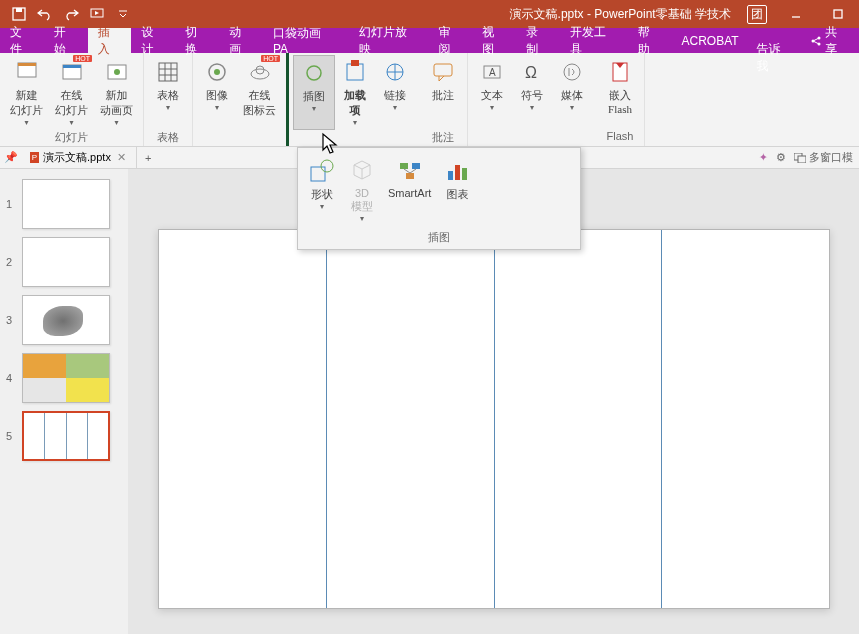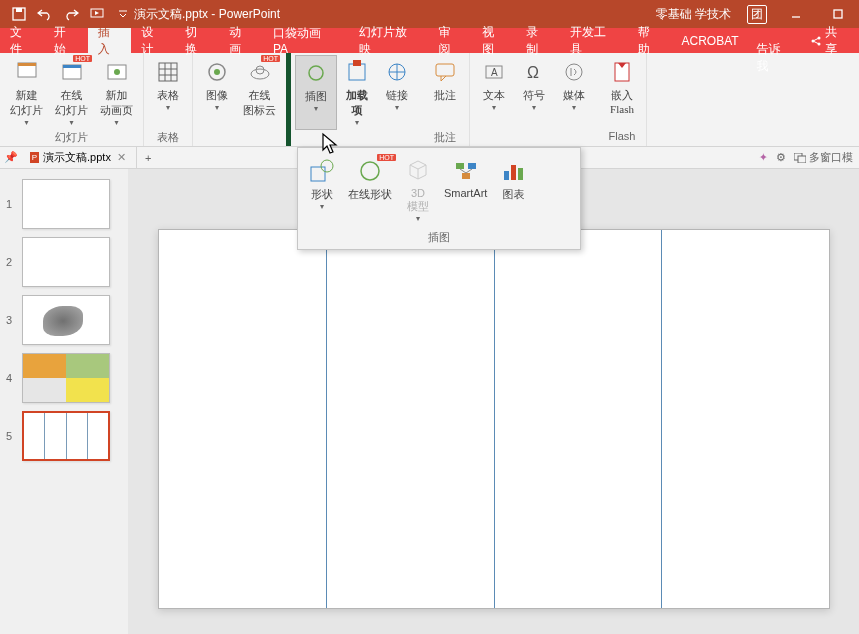--- a/index.html
+++ b/index.html
@@ -1,25 +1,25 @@
 <!DOCTYPE html>
 <html><head>
 <meta charset="utf-8">
 <style>
 * { margin: 0; padding: 0; box-sizing: border-box; font-family: "Microsoft YaHei", sans-serif; }
 body { width: 859px; height: 634px; background: #e6e6e6; overflow: hidden; position: relative; }
 
 .titlebar { height: 28px; background: #b7472a; display: flex; align-items: center; color: #fff; font-size: 12px; }
 .titlebar .qat { display: flex; align-items: center; gap: 4px; padding-left: 8px; }
 .titlebar .qat-btn { width: 22px; height: 22px; display: flex; align-items: center; justify-content: center; cursor: pointer; }
-.titlebar .title-center { flex: 1; text-align: left; }
+.titlebar .title-center { flex: 1; text-align: right; }
 .titlebar .title-right { display: flex; align-items: center; gap: 16px; padding-right: 8px; }
 .wbtn { width: 26px; height: 22px; display: flex; align-items: center; justify-content: center; cursor: pointer; }
 
-.tabbar { height: 25px; background: #ef4444; display: flex; align-items: stretch; color: #fff; font-size: 12px; }
+.tabbar { height: 25px; background: #a21caf; display: flex; align-items: stretch; color: #fff; font-size: 12px; }
 .tab { padding: 0 10px; display: flex; align-items: center; cursor: pointer; }
 .tab.active { background: #f3f3f3; color: #b7472a; }
 .tabbar .spacer { flex: 1; }
 .tell-me { display: flex; align-items: center; gap: 13px; padding: 0 8px; flex-direction: column; }
 
 .ribbon { height: 94px; background: #f3f3f3; border-bottom: 1px solid #d4d4d4; display: flex; }
 .group { display: flex; flex-direction: column; align-items: center; border-right: 1px solid #e1e1e1; padding: 2px 4px 0; }
 .group-row { display: flex; flex: 1; }
 .group-label { font-size: 11px; color: #666; height: 16px; }
 .rbtn { display: flex; flex-direction: column; align-items: center; justify-content: flex-start; padding: 3px 6px; font-size: 11px; color: #444; cursor: pointer; min-width: 40px; text-align: center; position: relative; }
@@ -207,21 +207,21 @@
               <line x1="15" y1="3" x2="15" y2="21" stroke="#666"></line>
             </svg>
           </span>
         <span>表格</span>
           <span class="dd">▾</span>
       </div>
     </div>
     <div class="group-label">表格</div>
   </div>
 
-  <div class="group" style="border-right:5px solid #14532d;">
+  <div class="group" style="border-right:3px solid #14532d;">
     <div class="group-row">
       <div class="rbtn">
         <span class="ico">
             <svg width="24" height="24">
               <circle cx="12" cy="12" r="8" fill="none" stroke="#888" stroke-width="1.5"></circle>
               <circle cx="12" cy="12" r="3" fill="#6aa84f"></circle>
             </svg>
           </span>
         <span>图像</span>
           <span class="dd">▾</span>
@@ -349,29 +349,20 @@
     <div class="rbtn">
       <span class="ico">
           <svg width="28" height="28">
             <rect x="3" y="10" width="14" height="14" fill="none" stroke="#3d85c6"></rect>
             <circle cx="19" cy="9" r="6" fill="none" stroke="#6aa84f"></circle>
           </svg>
         </span>
       <span>形状</span>
         <span class="dd">▾</span>
     </div>
-    <div class="rbtn">
-      <span class="hot-badge">HOT</span>
-      <span class="ico">
-          <svg width="28" height="28">
-            <circle cx="14" cy="14" r="9" fill="none" stroke="#6aa84f" stroke-width="1.5"></circle>
-          </svg>
-        </span>
-      <span>在线形状</span>
-    </div>
     <div class="rbtn disabled">
       <span class="ico">
           <svg width="28" height="28">
             <path d="M14 4 L22 8 L22 18 L14 22 L6 18 L6 8 Z M6 8 L14 12 L22 8 M14 12 L14 22" fill="none" stroke="#ccc"></path>
           </svg>
         </span>
       <span style="white-space:pre-line;">3D
 模型</span>
         <span class="dd">▾</span>
     </div>

